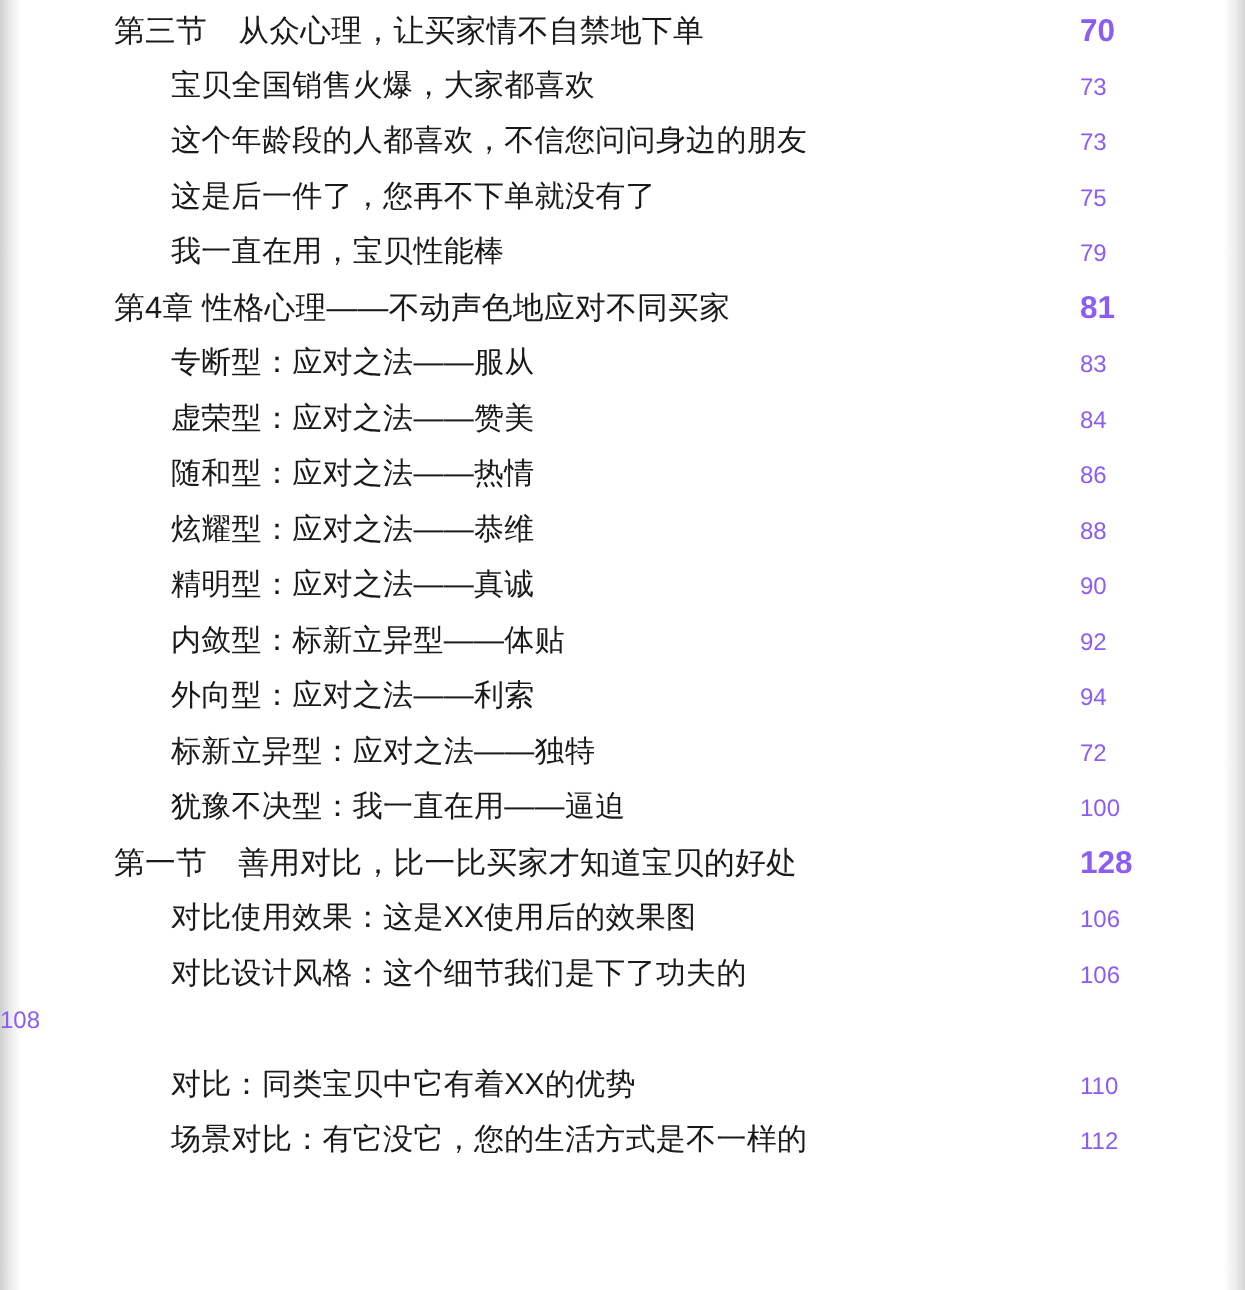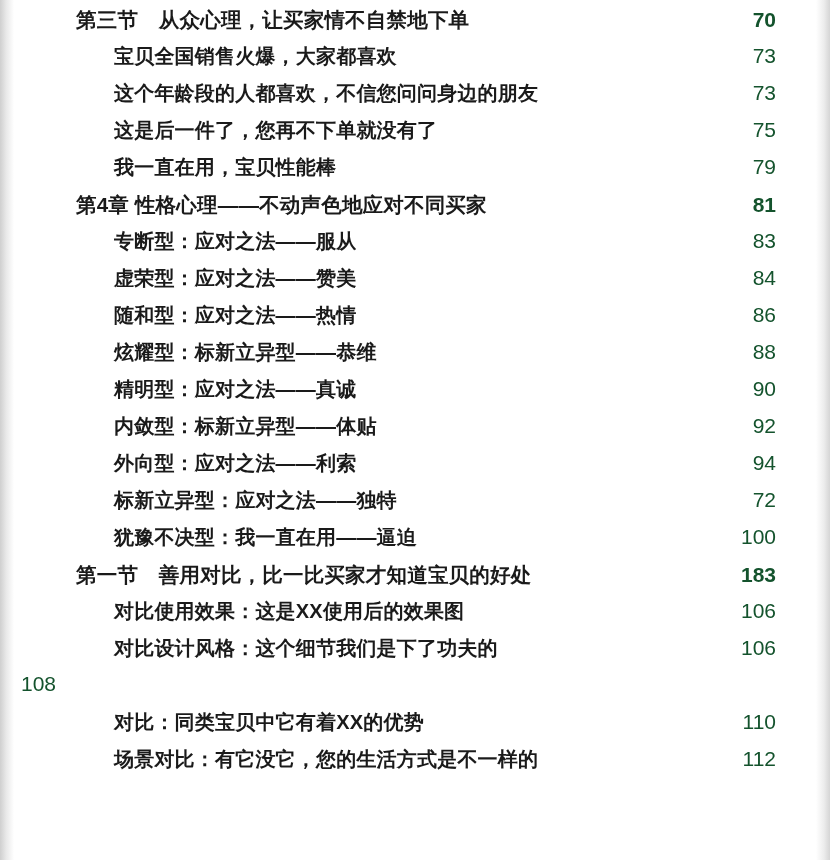--- a/index.html
+++ b/index.html
@@ -46,46 +46,45 @@
     justify-content: space-between;
     padding: 0 54px 0 0;
     height: 37px;
   }
   .toc-label {
     color: #1a1a1a;
     white-space: nowrap;
     overflow: hidden;
   }
   .toc-page {
-    color: #14532d;
-    text-align: right;
+    color: #8b5cf6;
     min-width: 56px;
     flex: 0 0 auto;
   }
   
   .lvl1 .toc-label {
-    font-weight: bold;
+    font-weight: normal;
     font-size: 20.5px;
     padding-left: 76px;
     letter-spacing: 0.2px;
   }
   .lvl1 .toc-page {
     font-weight: bold;
     font-size: 21px;
   }
   
   .lvl2 .toc-label {
-    font-weight: bold;
+    font-weight: normal;
     font-size: 20px;
     padding-left: 114px;
     letter-spacing: 0.2px;
   }
   .lvl2 .toc-page {
     font-weight: normal;
-    font-size: 21px;
+    font-size: 16px;
   }
 </style>
 </head>
 <body>
 
 <div id="page">
   <div class="edge-left"></div>
   <div class="edge-right"></div>
   <div class="toc" id="toc">
       <div class="toc-row lvl1">
@@ -118,21 +117,21 @@
       </div>
       <div class="toc-row lvl2">
         <div class="toc-label">虚荣型：应对之法——赞美</div>
         <div class="toc-page">84</div>
       </div>
       <div class="toc-row lvl2">
         <div class="toc-label">随和型：应对之法——热情</div>
         <div class="toc-page">86</div>
       </div>
       <div class="toc-row lvl2">
-        <div class="toc-label">炫耀型：标新立异型——恭维</div>
+        <div class="toc-label">炫耀型：应对之法——恭维</div>
         <div class="toc-page">88</div>
       </div>
       <div class="toc-row lvl2">
         <div class="toc-label">精明型：应对之法——真诚</div>
         <div class="toc-page">90</div>
       </div>
       <div class="toc-row lvl2">
         <div class="toc-label">内敛型：标新立异型——体贴</div>
         <div class="toc-page">92</div>
       </div>
@@ -143,21 +142,21 @@
       <div class="toc-row lvl2">
         <div class="toc-label">标新立异型：应对之法——独特</div>
         <div class="toc-page">72</div>
       </div>
       <div class="toc-row lvl2">
         <div class="toc-label">犹豫不决型：我一直在用——逼迫</div>
         <div class="toc-page">100</div>
       </div>
       <div class="toc-row lvl1">
         <div class="toc-label">第一节　善用对比，比一比买家才知道宝贝的好处</div>
-        <div class="toc-page">183</div>
+        <div class="toc-page">128</div>
       </div>
       <div class="toc-row lvl2">
         <div class="toc-label">对比使用效果：这是XX使用后的效果图</div>
         <div class="toc-page">106</div>
       </div>
       <div class="toc-row lvl2">
         <div class="toc-label">对比设计风格：这个细节我们是下了功夫的</div>
         <div class="toc-page">106</div>
       </div>
       <div class="toc-row lvl2">

